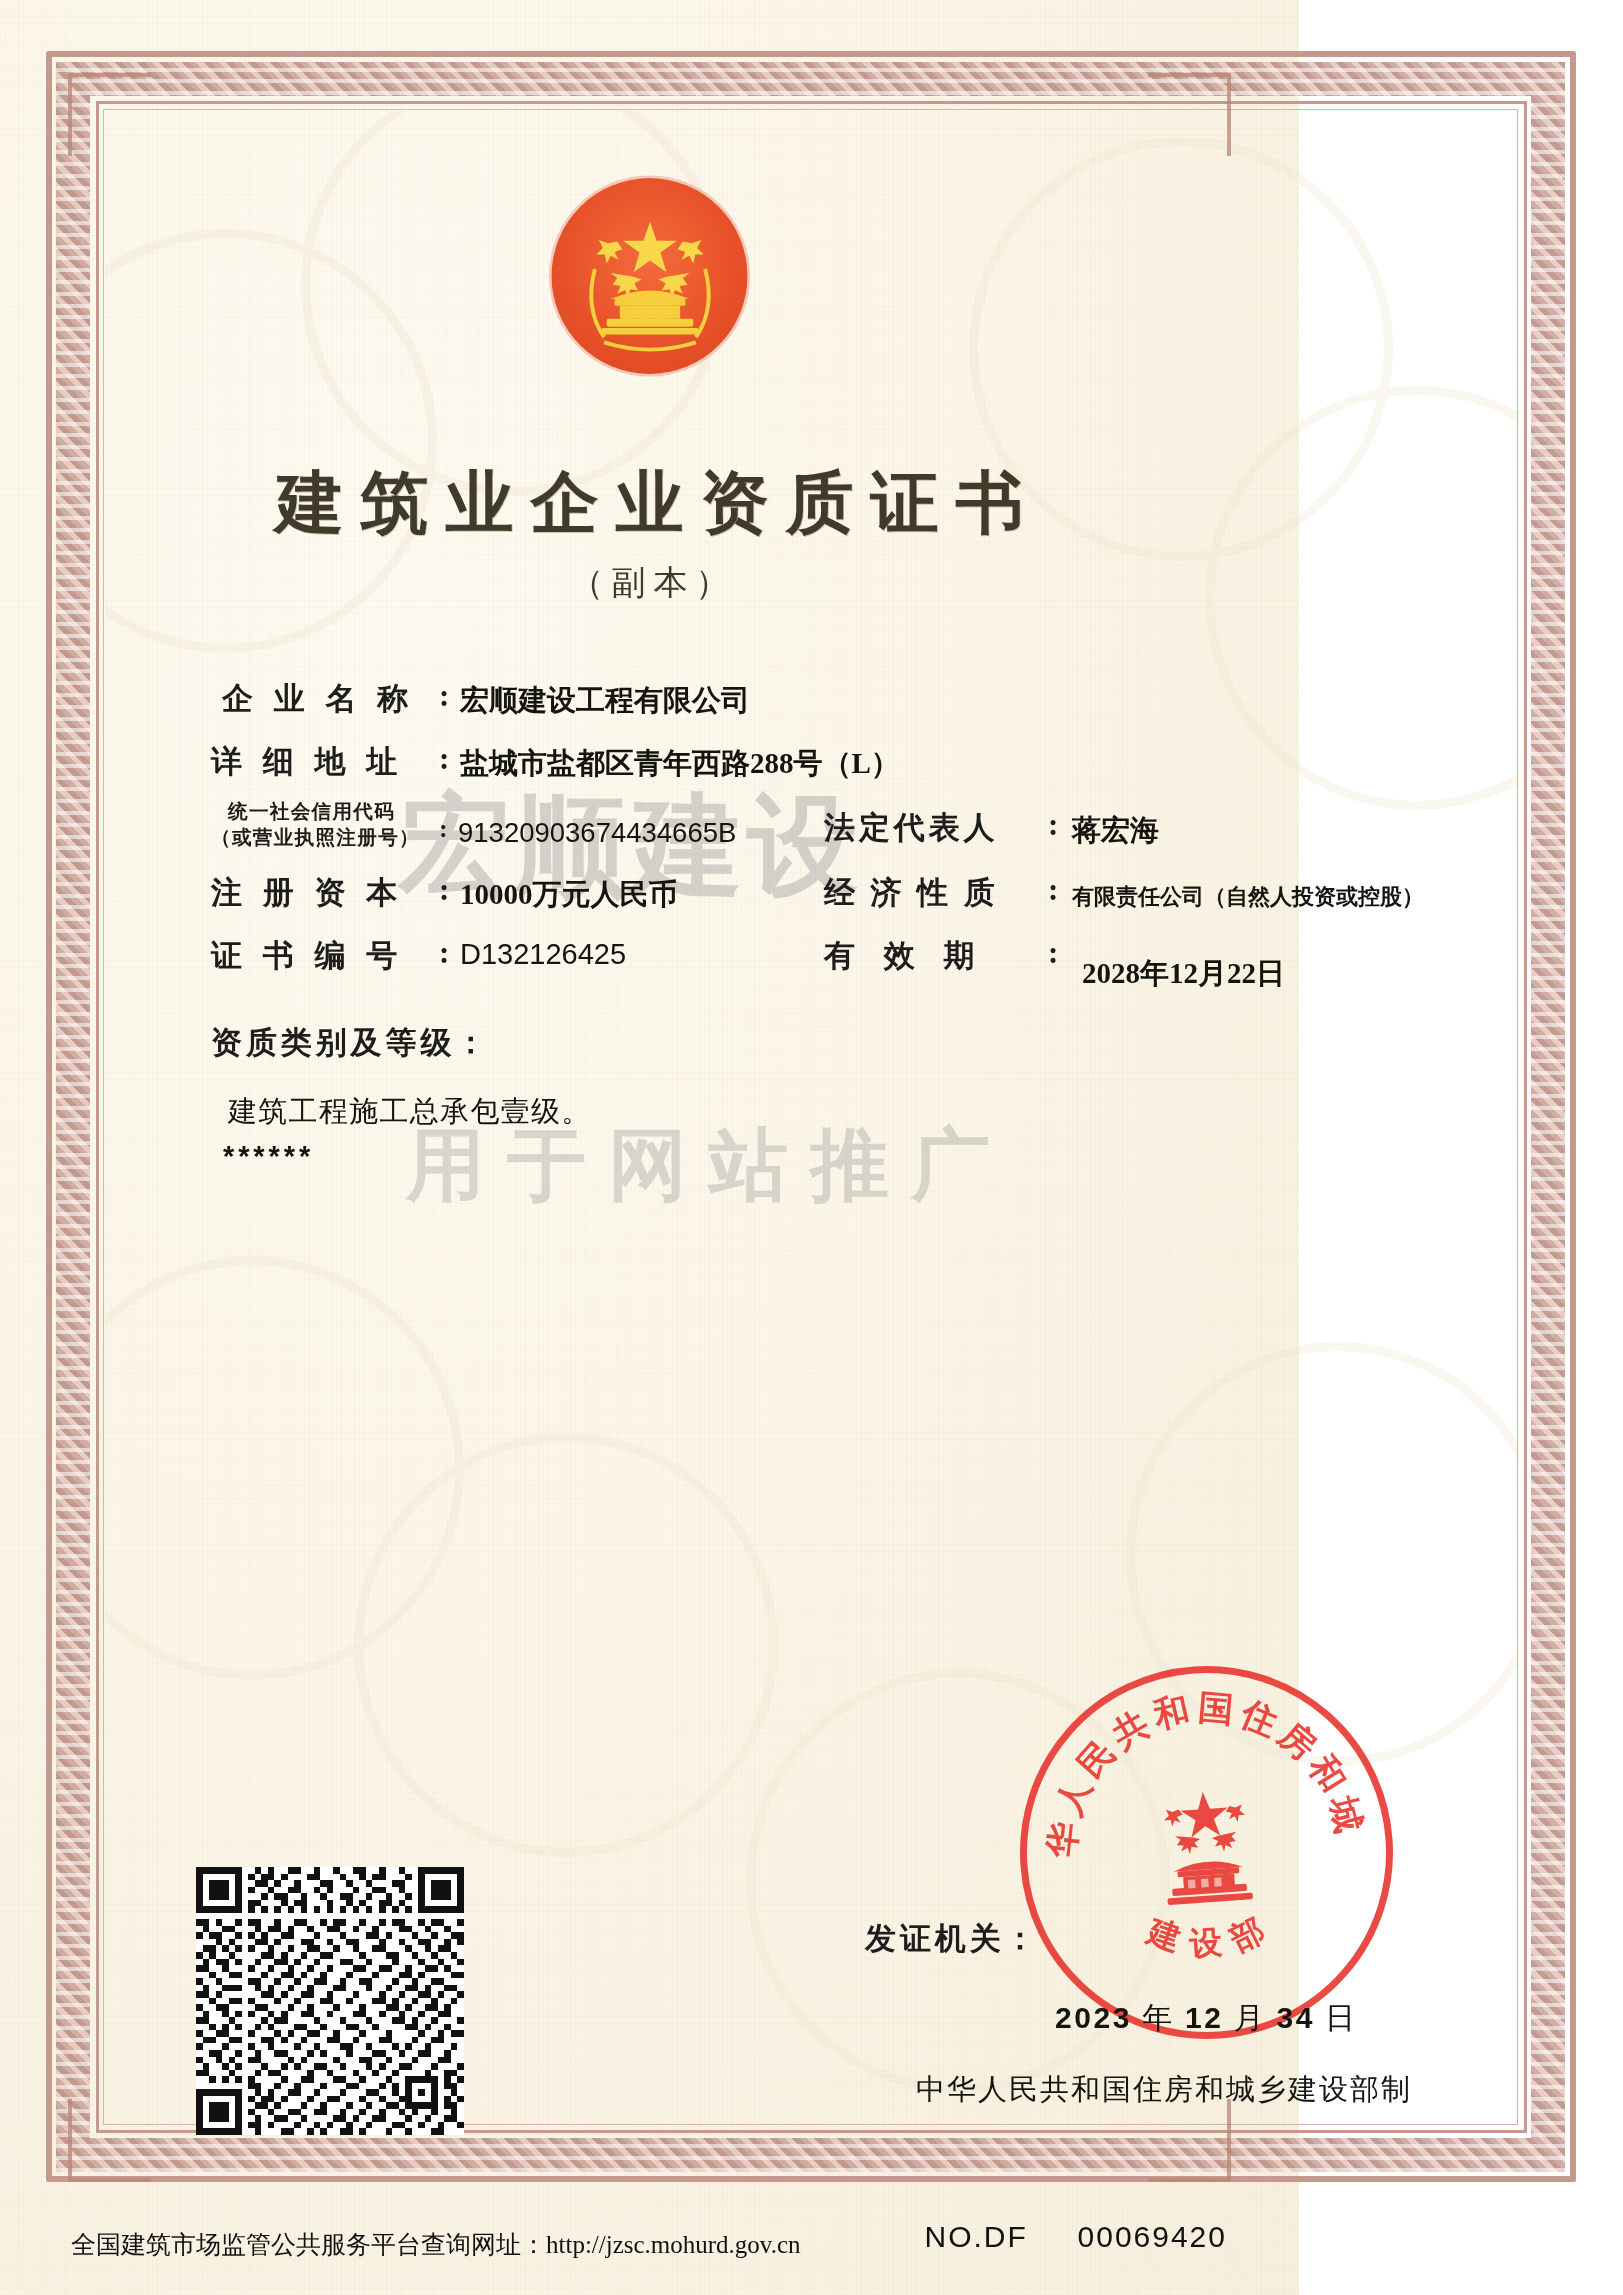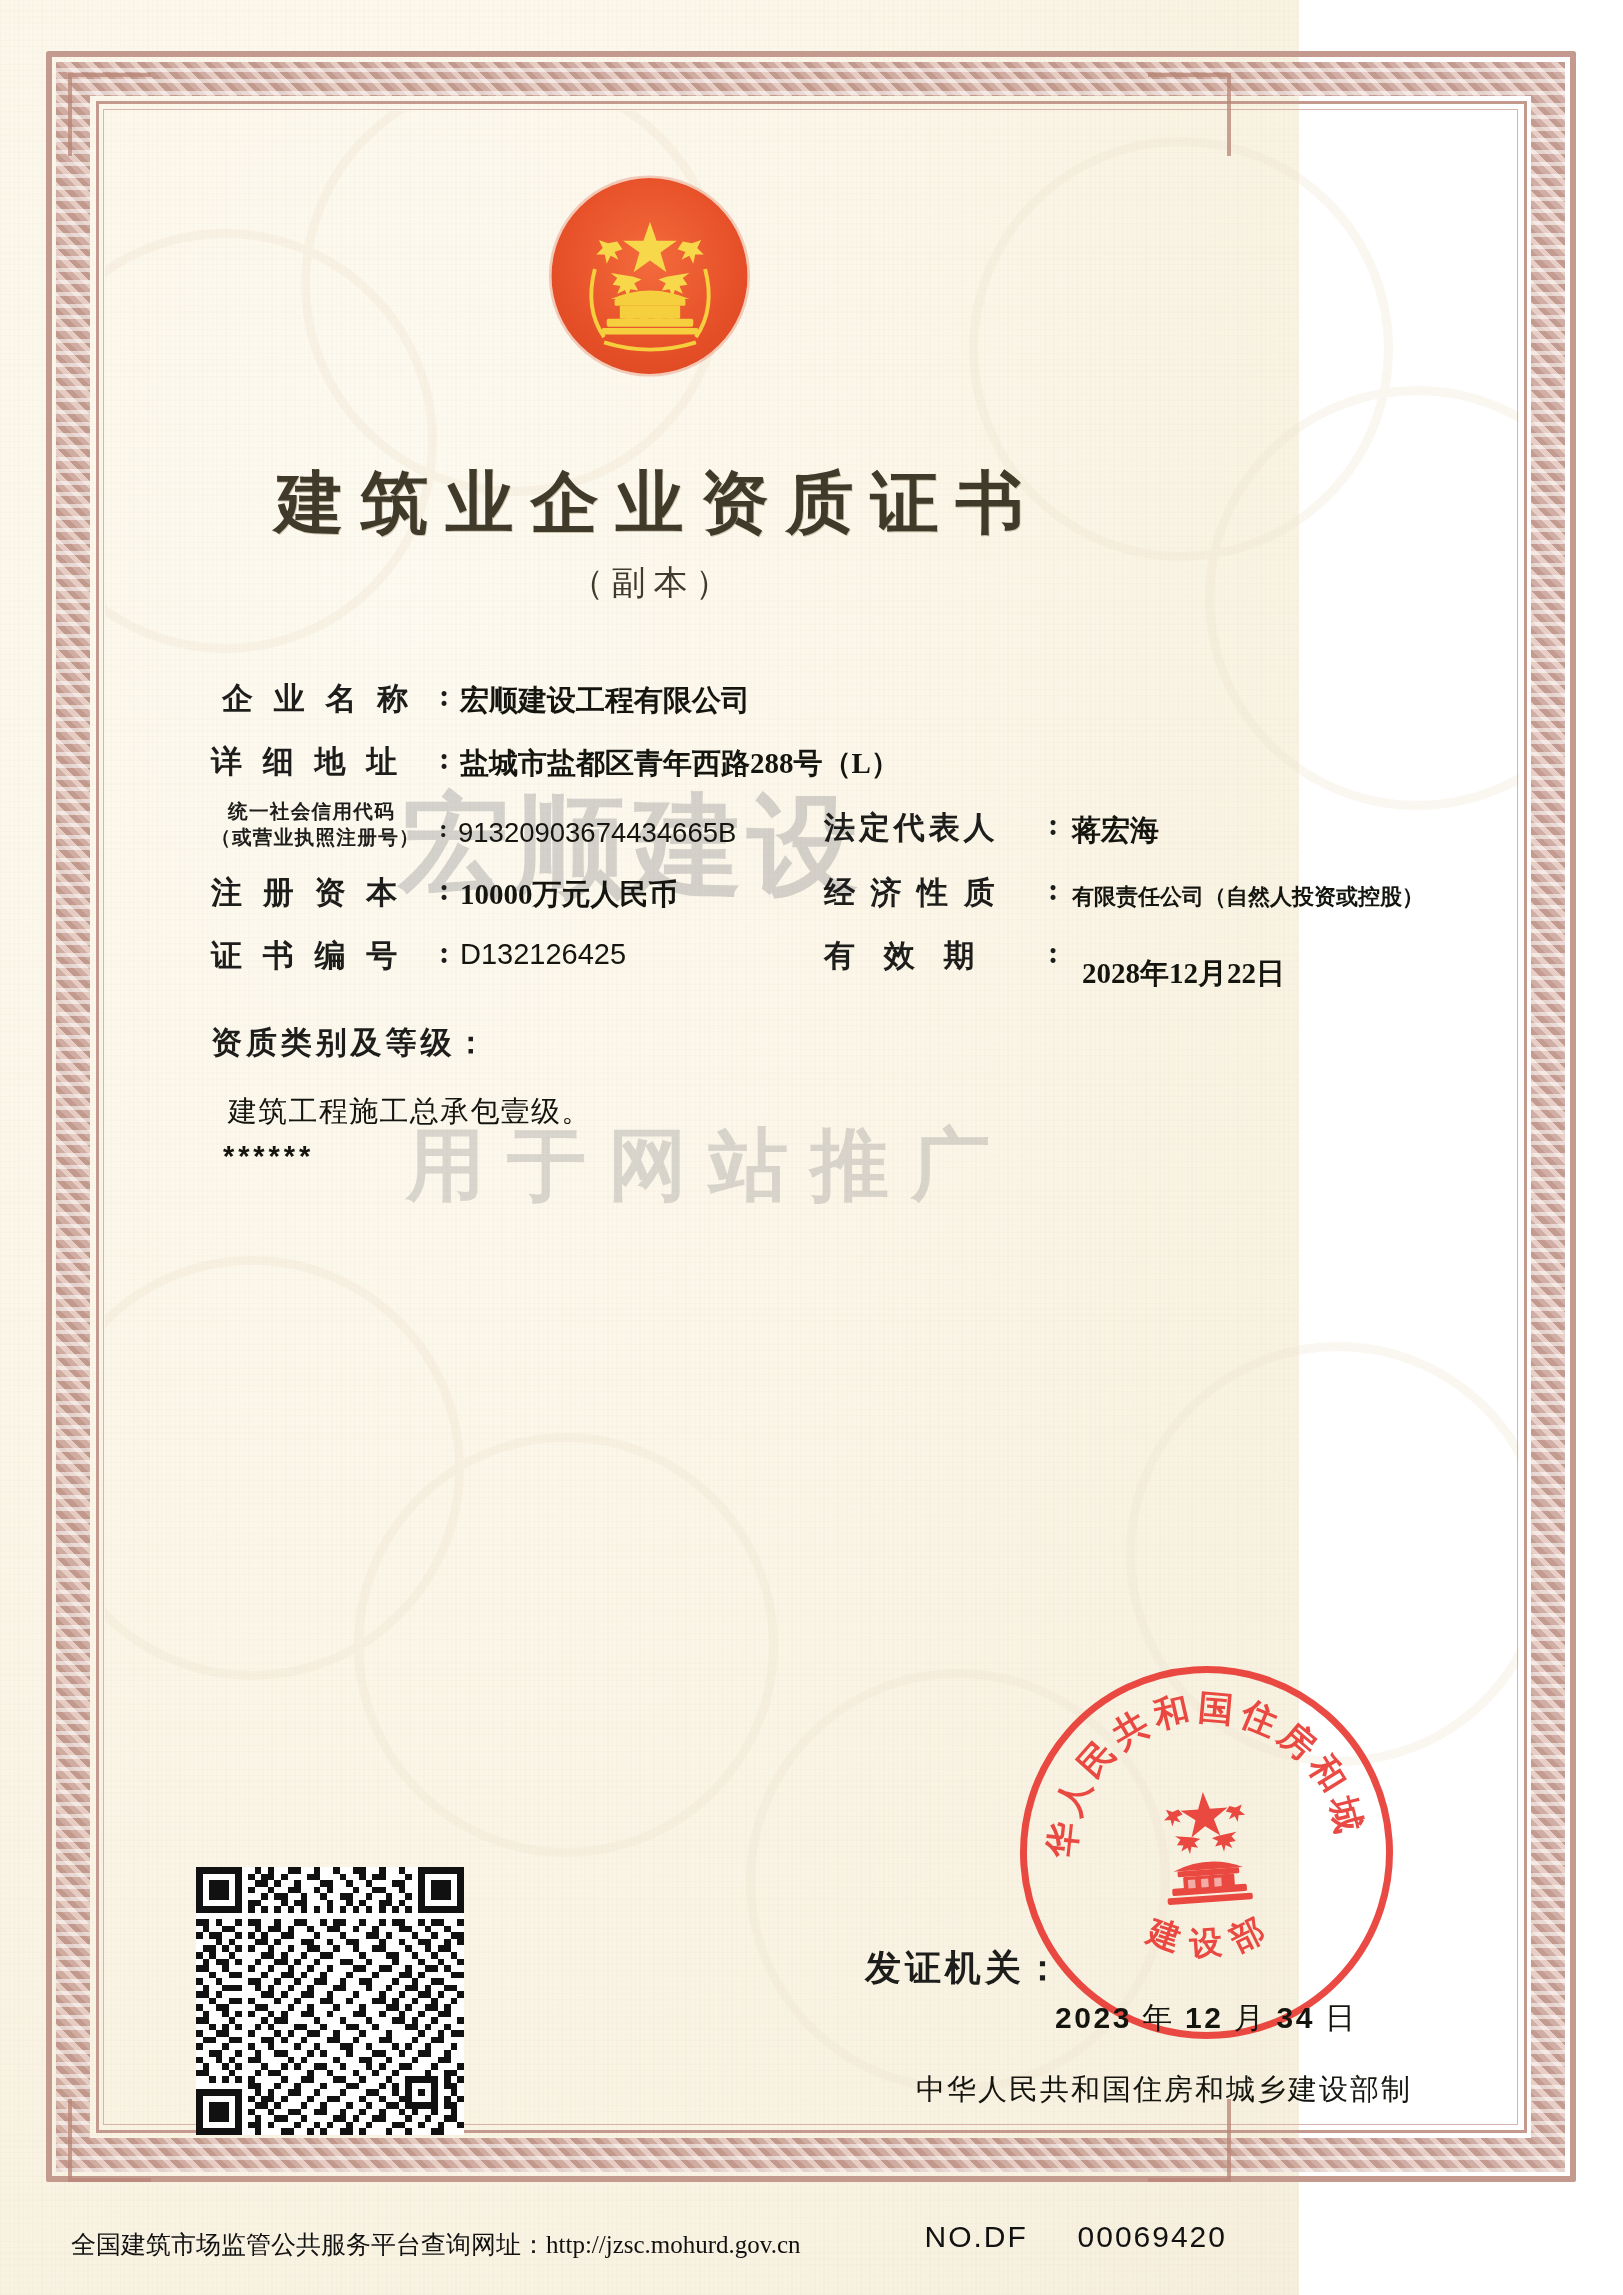--- a/index.html
+++ b/index.html
@@ -288,24 +288,23 @@
     width: 164px; height: 164px;
   }
 
   
   .issuer-label {
     position: absolute;
     left: 865px;
     top: 1918px;
     font-family: "Liberation Serif", serif;
     font-weight: 700;
-    font-size: 36px;
+    font-size: 31px;
     letter-spacing: 3.9px;
     color: #1d1d1b;
-    margin-top: 26px;
   }
   .issue-date {
     position: absolute;
     left: 1055px;
     top: 1998px;
     font-family: "Liberation Serif", serif;
     font-size: 30px;
     letter-spacing: 2.6px;
     color: #15150f;
     white-space: nowrap;

